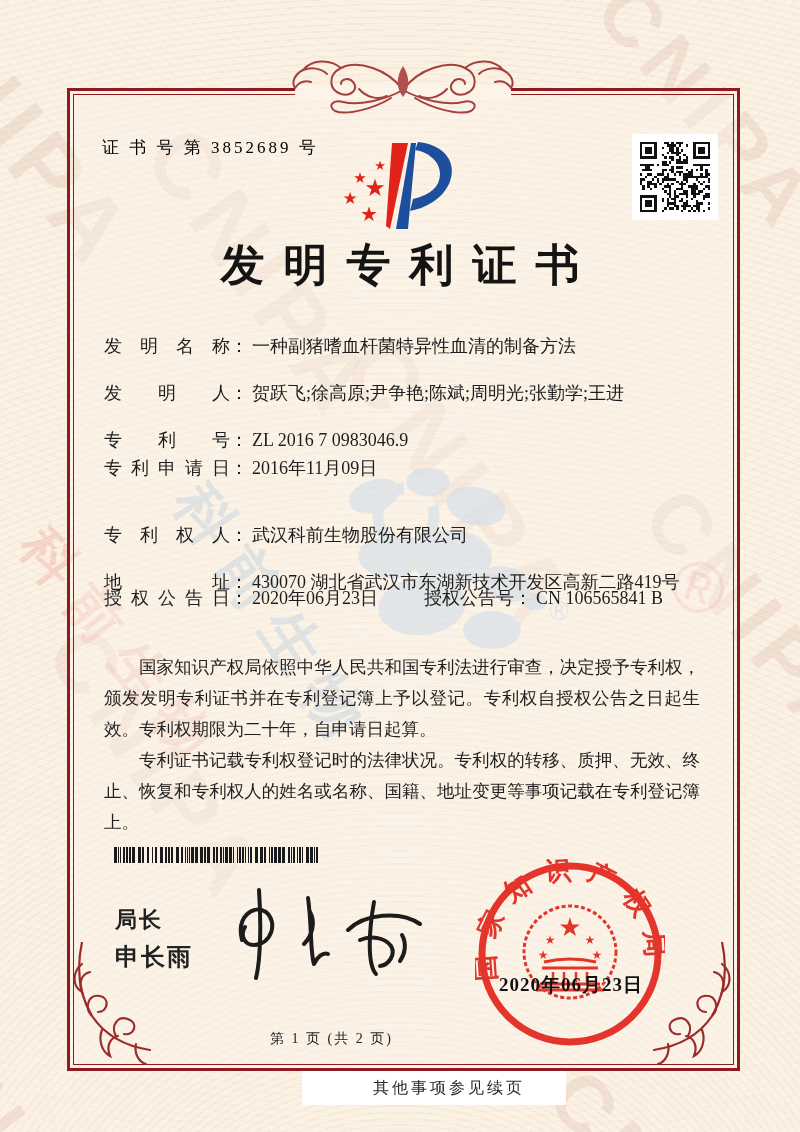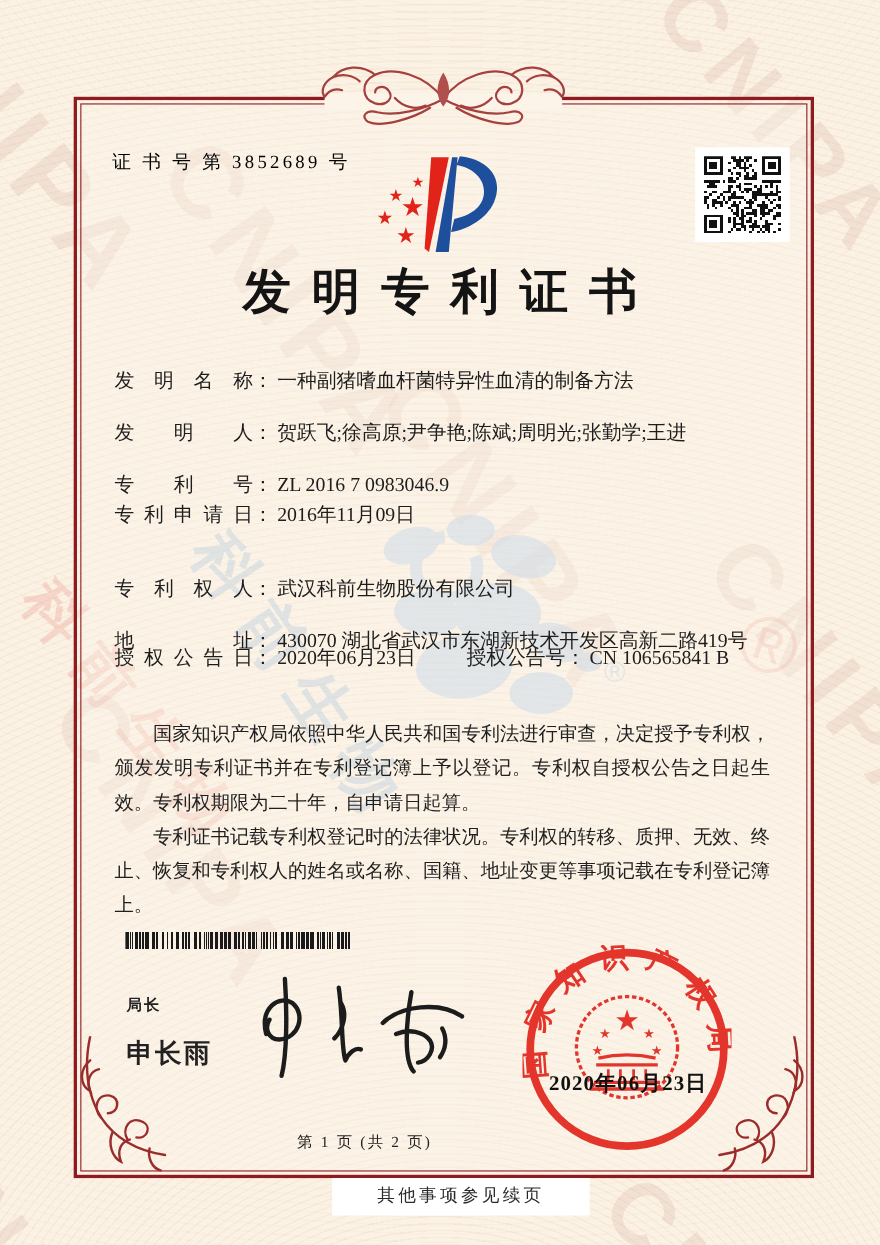--- a/index.html
+++ b/index.html
@@ -35,30 +35,30 @@
          letter-spacing:19px;padding-left:19px;box-sizing:border-box;color:#141414;}
   .row{position:absolute;left:104px;width:600px;font-size:18px;white-space:nowrap;color:#1d1d1d;}
   .lbl{display:inline-block;width:126px;text-align:justify;text-align-last:justify;vertical-align:bottom;}
   .colon{display:inline-block;}
   .val{margin-left:4px;}
   .pair2{margin-left:46px;}
   .paras{position:absolute;left:104px;top:652px;width:596px;font-size:17.5px;line-height:31px;text-align:justify;color:#1f1f1f;}
   .paras p{margin:0;text-indent:2em;}
   .barcode{position:absolute;left:114px;top:847px;}
   .director-label{position:absolute;left:115px;top:905px;font-family:"Liberation Sans","DejaVu Sans",sans-serif;
-                  font-size:14px;font-weight:700;letter-spacing:2px;color:#222;}
+                  font-size:22px;font-weight:700;letter-spacing:2px;color:#222;}
   .director-name{position:absolute;left:115px;top:941px;font-family:"Liberation Sans","DejaVu Sans",sans-serif;
                  font-size:24px;font-weight:700;letter-spacing:2px;color:#222;}
   .signature{position:absolute;left:222px;top:880px;z-index:4;}
   .seal{position:absolute;left:475px;top:859px;z-index:5;mix-blend-mode:multiply;}
   .seal-date{position:absolute;left:480px;top:972px;width:182px;text-align:center;font-size:19px;font-weight:700;
              letter-spacing:1px;color:#111;z-index:6;}
   .page-info{position:absolute;left:67px;top:1030px;width:529px;text-align:center;font-size:14px;letter-spacing:2px;color:#222;}
   .note-strip{position:absolute;left:302px;top:1071px;width:234px;height:34px;line-height:34px;background:#ffffff;
-              text-align:center;font-size:16px;letter-spacing:3px;color:#2a2a2a;z-index:4;}
+              text-align:center;font-size:16px;letter-spacing:3px;color:#2a2a2a;z-index:4;padding-left:30px;}
 </style>
 </head>
 <body>
 
 <div class="page">
 
   <div class="wm wm-cnipa" style="left:-46px;top:-36px;font-size:92px;transform:rotate(52deg);">CNIPA</div>
   <div class="wm wm-cnipa" style="left:648px;top:-34px;font-size:80px;transform:rotate(50deg);">CNIPA</div>
   <div class="wm wm-cnipa" style="left:210px;top:108px;font-size:92px;transform:rotate(55deg);color:rgba(206,158,147,0.16);">CNIPA</div>
   <div class="wm wm-cnipa" style="left:408px;top:318px;font-size:92px;transform:rotate(55deg);color:rgba(206,158,147,0.16);">CNIPA</div>

